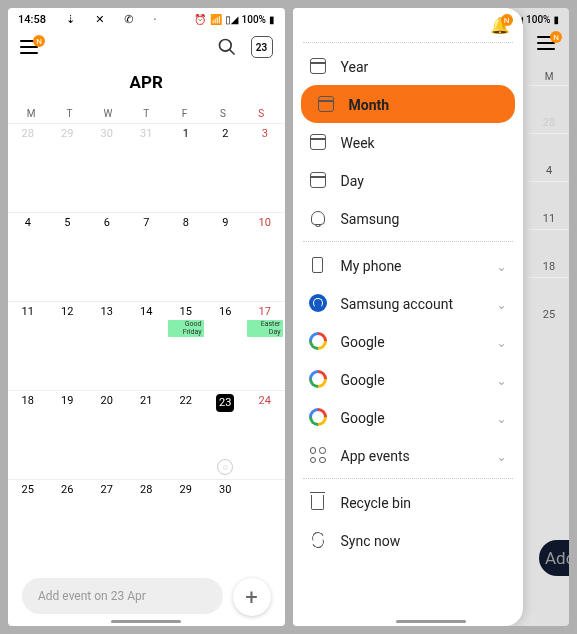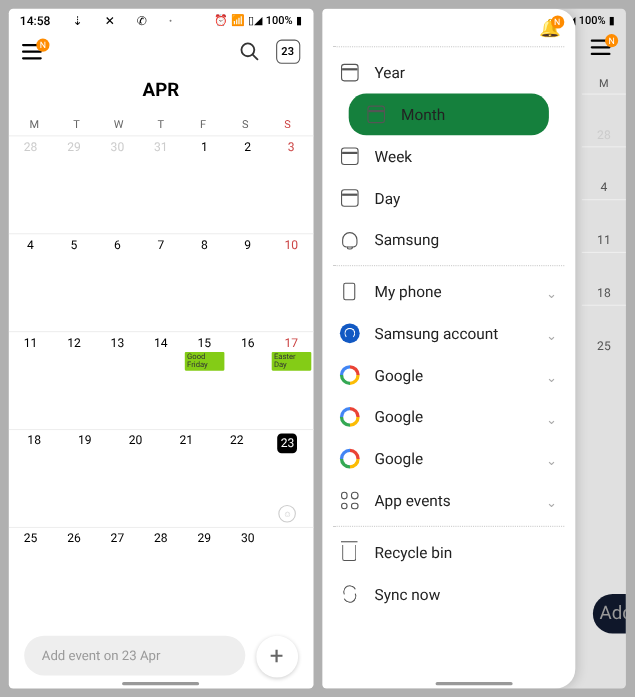--- a/index.html
+++ b/index.html
@@ -19,34 +19,34 @@
 .month-title{text-align:center;font-size:17px;font-weight:700;padding:8px 0 12px}
 .dow{display:flex;padding:0 4px;font-size:10px;color:#666}
 .dow div{flex:1;text-align:center;padding:4px 0}
 .dow .sun{color:#c44}
 .grid{flex:1;display:flex;flex-direction:column}
 .wk{flex:1;display:flex;border-top:1px solid #eee}
 .day{flex:1;padding:3px 2px;font-size:11px;text-align:center;position:relative}
 .day.prev{color:#ccc}
 .day.sun{color:#c44}
 .day.sel span{display:inline-block;width:18px;height:18px;background:#000;color:#fff;border-radius:4px;line-height:18px}
-.evt{margin-top:2px;font-size:7px;background:#84cc16;color:#333;text-align:left;padding:1px 2px;border-radius:1px;line-height:1.1}
+.evt{margin-top:2px;font-size:7px;background:#86efac;color:#333;text-align:right;padding:1px 2px;border-radius:1px;line-height:1.1}
 .face{position:absolute;bottom:4px;left:50%;transform:translateX(-50%);width:16px;height:16px;border:1.5px solid #ccc;border-radius:50%;font-size:8px;color:#ccc;display:flex;align-items:center;justify-content:center}
 .btm{padding:10px 14px;display:flex;align-items:flex-start;gap:10px}
 .add-input{flex:1;height:36px;background:#eee;border-radius:18px;padding:0 16px;font-size:12px;color:#999;display:flex;align-items:center}
 .fab{width:38px;height:38px;border-radius:50%;background:#fff;box-shadow:0 1px 4px rgba(0,0,0,.2);display:flex;align-items:center;justify-content:center;font-size:22px;color:#666}
 .home-ind{position:absolute;bottom:3px;left:50%;transform:translateX(-50%);width:70px;height:3px;background:#999;border-radius:2px}
 
 .bg-dim{background:#e0e0e0}
 .drawer{position:absolute;top:0;left:0;width:230px;height:100%;background:#fff;border-radius:0 18px 18px 0;box-shadow:2px 0 10px rgba(0,0,0,.15);padding-top:30px;overflow:hidden}
 .drawer-sw{position:absolute;top:8px;right:12px;width:20px;height:20px}
 .drawer-sw .badge{top:-2px;right:-2px}
 .sec-div{border-top:1px dotted #ccc;margin:4px 10px}
 .m-item{display:flex;align-items:flex-end;gap:14px;padding:10px 16px;font-size:14px;color:#222}
-.m-item.active{background:#15803d;border-radius:16px;margin:0 24px;padding:10px 16px;font-weight:400}
+.m-item.active{background:#f97316;border-radius:16px;margin:0 8px;padding:10px 16px;font-weight:700}
 .m-item .ic{width:18px;height:18px;display:flex;align-items:center;justify-content:center;font-size:14px;color:#555}
 .m-item .chev{margin-left:auto;color:#aaa;font-size:12px}
 .cal-ic{width:16px;height:16px;border:1.5px solid #555;border-radius:3px;position:relative}
 .cal-ic::before{content:"";position:absolute;top:3px;left:0;right:0;height:1.5px;background:#555}
 .bell-ic{width:14px;height:14px;border:1.5px solid #555;border-radius:50% 50% 4px 4px;position:relative}
 .bell-ic::after{content:"";position:absolute;bottom:-3px;left:50%;transform:translateX(-50%);width:4px;height:2px;border:1.5px solid #555;border-top:none;border-radius:0 0 3px 3px}
 .ph-ic{width:11px;height:16px;border:1.5px solid #555;border-radius:2px}
 .sa-ic{width:18px;height:18px;background:#1259c3;border-radius:50%;position:relative}
 .sa-ic::after{content:"";position:absolute;top:4px;left:4px;width:8px;height:8px;border:1.5px solid #fff;border-radius:50%;border-bottom-color:transparent}
 .g-ic{width:18px;height:18px;border-radius:50%;background:conic-gradient(#ea4335 0 90deg,#fbbc05 90deg 180deg,#34a853 180deg 270deg,#4285f4 270deg);position:relative}
@@ -136,20 +136,21 @@
         <div class="day"><span>16</span></div>
         <div class="day sun"><span>17</span><div class="evt">Easter Day</div></div>
       </div>
       <div class="wk">
         <div class="day"><span>18</span></div>
         <div class="day"><span>19</span></div>
         <div class="day"><span>20</span></div>
         <div class="day"><span>21</span></div>
         <div class="day"><span>22</span></div>
         <div class="day sel"><span>23</span><div class="face">☺</div></div>
+        <div class="day sun"><span>24</span></div>
       </div>
       <div class="wk">
         <div class="day"><span>25</span></div>
         <div class="day"><span>26</span></div>
         <div class="day"><span>27</span></div>
         <div class="day"><span>28</span></div>
         <div class="day"><span>29</span></div>
         <div class="day"><span>30</span></div>
         <div class="day"><span></span></div>
       </div>

